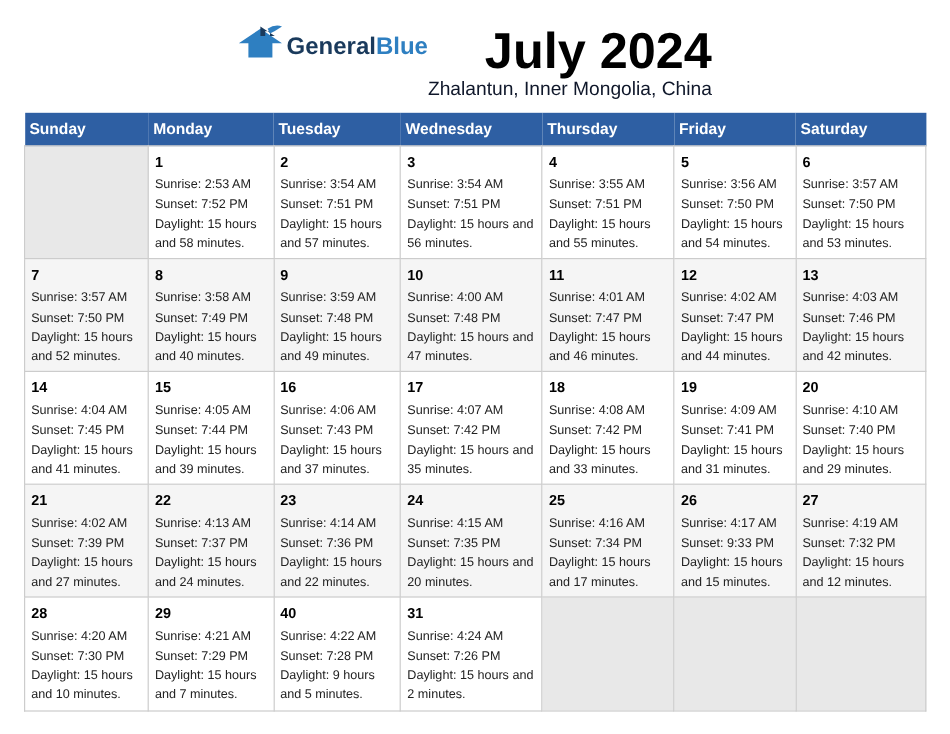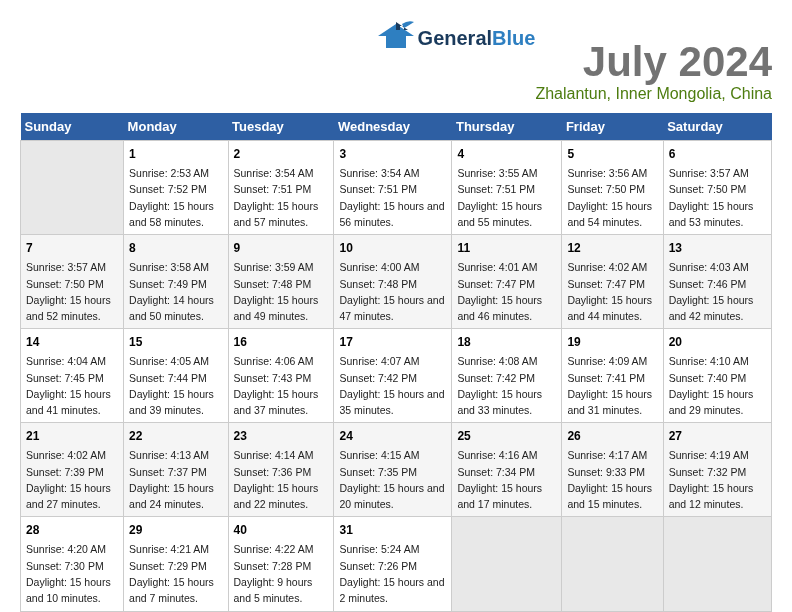--- a/index.html
+++ b/index.html
@@ -5,47 +5,46 @@
     * { margin: 0; padding: 0; box-sizing: border-box; }
     body {
       font-family: Arial, sans-serif;
       background: #fff;
       width: 792px;
       min-height: 612px;
       padding: 20px;
     }
     .header-area {
       display: flex;
-      justify-content: flex-end;
+      justify-content: center;
       align-items: flex-start;
       margin-bottom: 10px;
     }
     .logo {
       display: flex;
       flex-direction: column;
       align-items: flex-start;
     }
     .logo-row {
       display: flex;
       align-items: center;
       gap: 4px;
     }
     .title-area {
       text-align: right;
     }
     .main-title {
       font-size: 42px;
       font-weight: bold;
-      color: #737373;
+      color: #000000;
       line-height: 1.1;
-      margin-top: 19px;
     }
     .subtitle {
       font-size: 16px;
-      color: #4d7c0f;
+      color: #0f172a;
     }
     table {
       width: 100%;
       border-collapse: collapse;
       font-size: 11px;
     }
     thead tr th {
       background-color: #2e5fa3;
       color: #fff;
       padding: 6px 4px;
@@ -176,21 +175,21 @@
           <span>Sunrise: 3:57 AM</span><br>
           <span>Sunset: 7:50 PM</span><br>
           <span>Daylight: 15 hours and 52 minutes.</span>
         </div>
       </td>
         <td>
         <span class="day-num">8</span>
         <div class="cell-content">
           <span>Sunrise: 3:58 AM</span><br>
           <span>Sunset: 7:49 PM</span><br>
-          <span>Daylight: 14 hours and 50 minutes.</span>
+          <span>Daylight: 15 hours and 40 minutes.</span>
         </div>
       </td>
         <td>
         <span class="day-num">9</span>
         <div class="cell-content">
           <span>Sunrise: 3:59 AM</span><br>
           <span>Sunset: 7:48 PM</span><br>
           <span>Daylight: 15 hours and 49 minutes.</span>
         </div>
       </td>
@@ -364,21 +363,21 @@
         <span class="day-num">40</span>
         <div class="cell-content">
           <span>Sunrise: 4:22 AM</span><br>
           <span>Sunset: 7:28 PM</span><br>
           <span>Daylight: 9 hours and 5 minutes.</span>
         </div>
       </td>
         <td>
         <span class="day-num">31</span>
         <div class="cell-content">
-          <span>Sunrise: 5:24 AM</span><br>
+          <span>Sunrise: 4:24 AM</span><br>
           <span>Sunset: 7:26 PM</span><br>
           <span>Daylight: 15 hours and 2 minutes.</span>
         </div>
       </td>
         <td class="empty-cell"></td>
         <td class="empty-cell"></td>
         <td class="empty-cell"></td>
       </tr>
     </tbody>
 </table>

